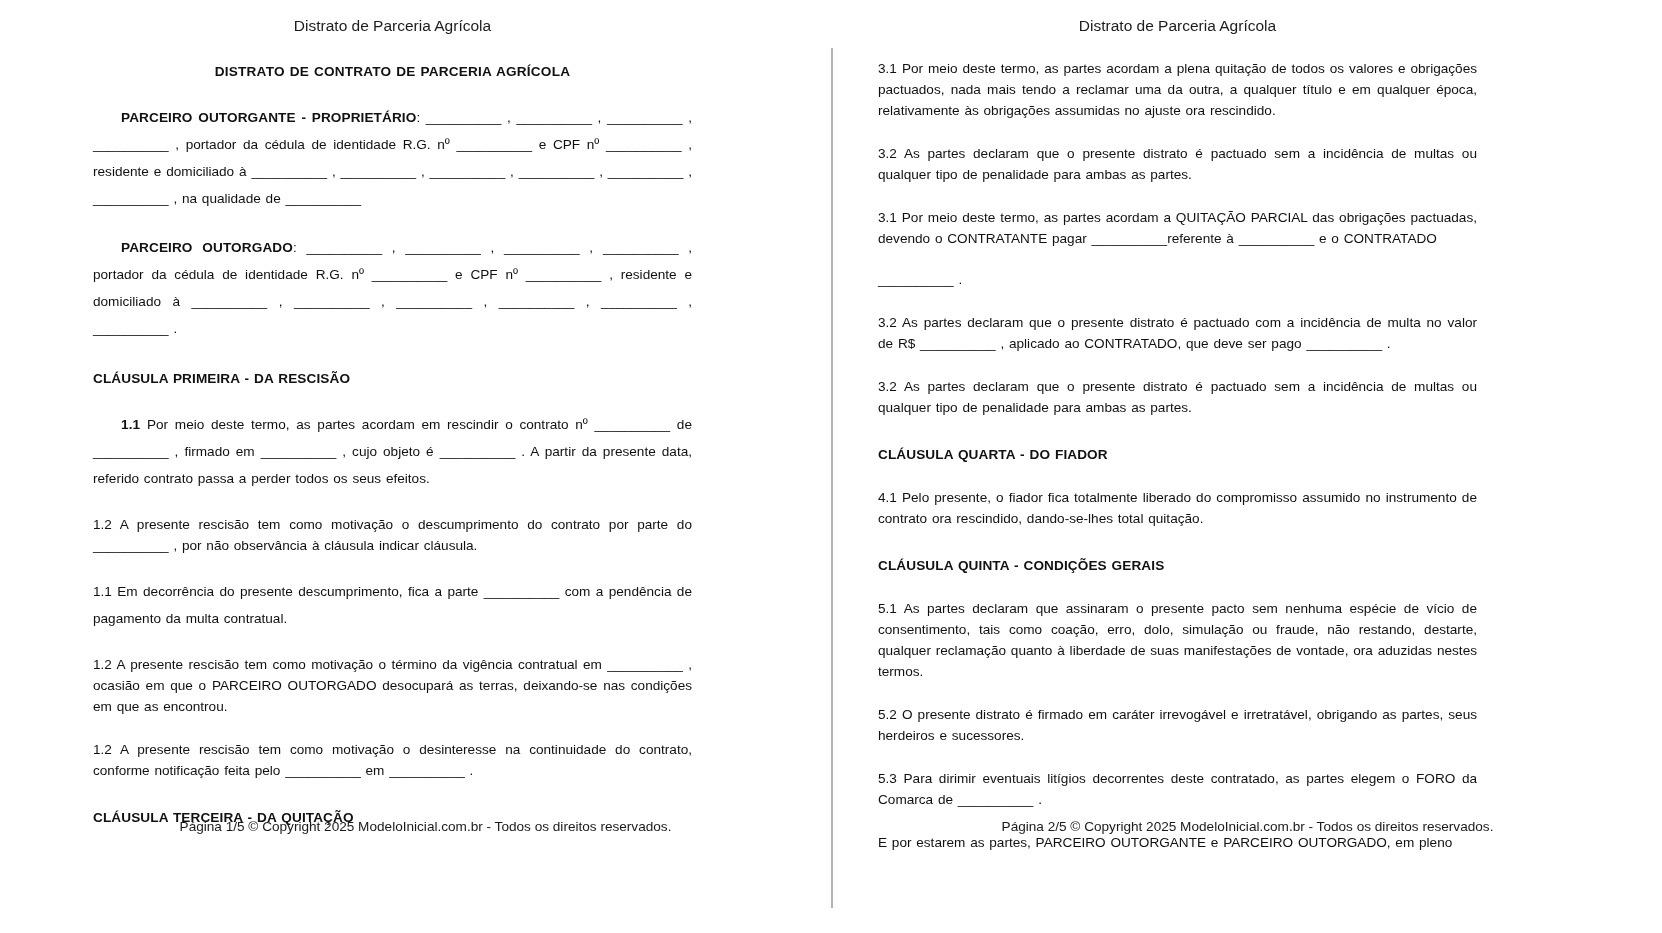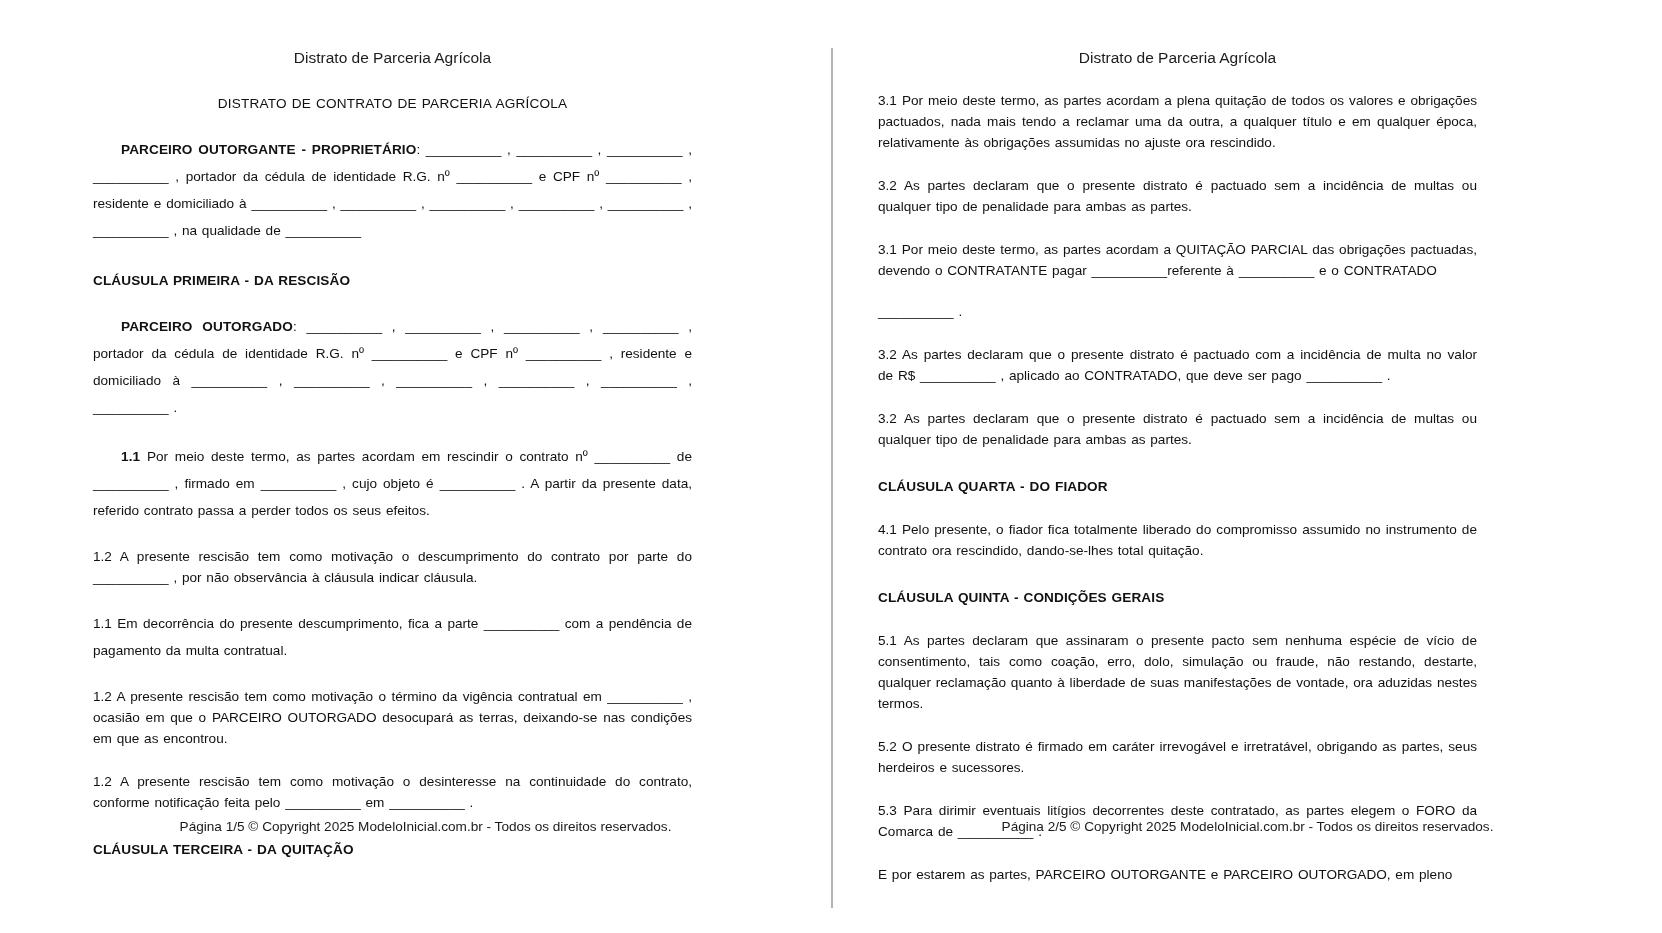--- a/index.html
+++ b/index.html
@@ -11,41 +11,41 @@
     position: relative;
     overflow: hidden;
   }
   .page {
     position: absolute; top: 0; height: 933px; overflow: hidden;
     background: #ffffff;
   }
   .page-1 { left: 0; width: 831px; }
   .page-2 { left: 833px; width: 829px; }
   .column {
-    position: absolute; top: 48px;
+    position: absolute; top: 16px;
   }
   .page-1 .column { left: 93px; width: 599px; }
   .page-2 .column { left: 45px; width: 599px; }
   .header-title {
     text-align: center;
     font-size: 15.5px;
     line-height: 20px;
     color: #1c1c1c;
   }
   .block {
     font-size: 13.6px;
     line-height: 27px;
     text-align: justify;
     margin-top: 22px;
     word-spacing: 1px;
   }
   .block.tight { line-height: 21px; }
   .block.doc-title {
     text-align: center;
-    font-weight: normal;
+    font-weight: bold;
     margin-top: 26px;
     line-height: 20px;
     letter-spacing: 0.2px;
   }
   .block.heading {
     font-weight: bold;
     text-align: left;
     margin-top: 26px;
     line-height: 21px;
     letter-spacing: 0.1px;
@@ -70,22 +70,22 @@
 </style>
 </head>
 <body>
 
 <div class="page page-1">
   <div class="column">
     <div class="header-title">Distrato de Parceria Agrícola</div>
     <div>
         <div class="block doc-title">DISTRATO DE CONTRATO DE PARCERIA AGRÍCOLA</div>
         <div class="block paragraph"><b>PARCEIRO OUTORGANTE - PROPRIETÁRIO</b>: __________ , __________ , __________ , __________ , portador da cédula de identidade R.G. nº __________ e CPF nº __________ , residente e domiciliado à __________ , __________ , __________ , __________ , __________ , __________ , na qualidade de __________</div>
+        <div class="block paragraph"><b>PARCEIRO OUTORGADO</b>: __________ , __________ , __________ , __________ , portador da cédula de identidade R.G. nº __________ e CPF nº __________ , residente e domiciliado à __________ , __________ , __________ , __________ , __________ , __________ .</div>
         <div class="block heading">CLÁUSULA PRIMEIRA - DA RESCISÃO</div>
-        <div class="block paragraph"><b>PARCEIRO OUTORGADO</b>: __________ , __________ , __________ , __________ , portador da cédula de identidade R.G. nº __________ e CPF nº __________ , residente e domiciliado à __________ , __________ , __________ , __________ , __________ , __________ .</div>
         <div class="block paragraph"><b>1.1</b> Por meio deste termo, as partes acordam em rescindir o contrato nº __________ de __________ , firmado em __________ , cujo objeto é __________ . A partir da presente data, referido contrato passa a perder todos os seus efeitos.</div>
         <div class="block paragraph tight">1.2 A presente rescisão tem como motivação o descumprimento do contrato por parte do __________ , por não observância à cláusula indicar cláusula.</div>
         <div class="block paragraph">1.1 Em decorrência do presente descumprimento, fica a parte __________ com a pendência de pagamento da multa contratual.</div>
         <div class="block paragraph tight">1.2 A presente rescisão tem como motivação o término da vigência contratual em __________ , ocasião em que o PARCEIRO OUTORGADO desocupará as terras, deixando-se nas condições em que as encontrou.</div>
         <div class="block paragraph tight">1.2 A presente rescisão tem como motivação o desinteresse na continuidade do contrato, conforme notificação feita pelo __________ em __________ .</div>
         <div class="block heading">CLÁUSULA TERCEIRA - DA QUITAÇÃO</div>
       </div>
   </div>
   <div class="page-footer">Página 1/5 © Copyright 2025 ModeloInicial.com.br - Todos os direitos reservados.</div>
 </div>

